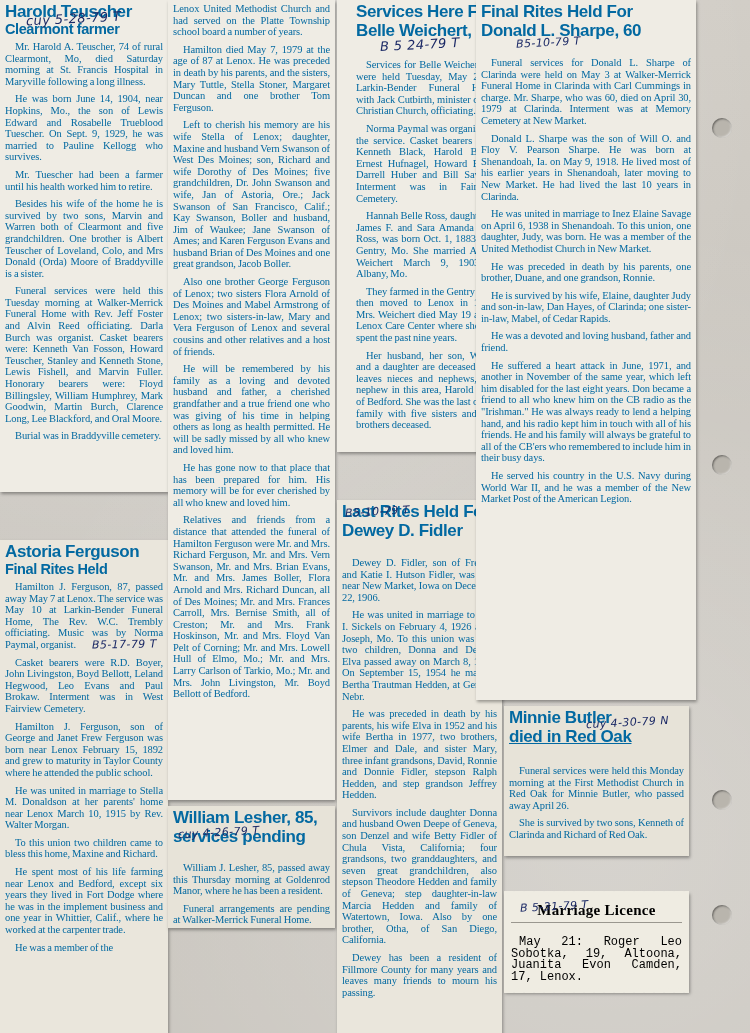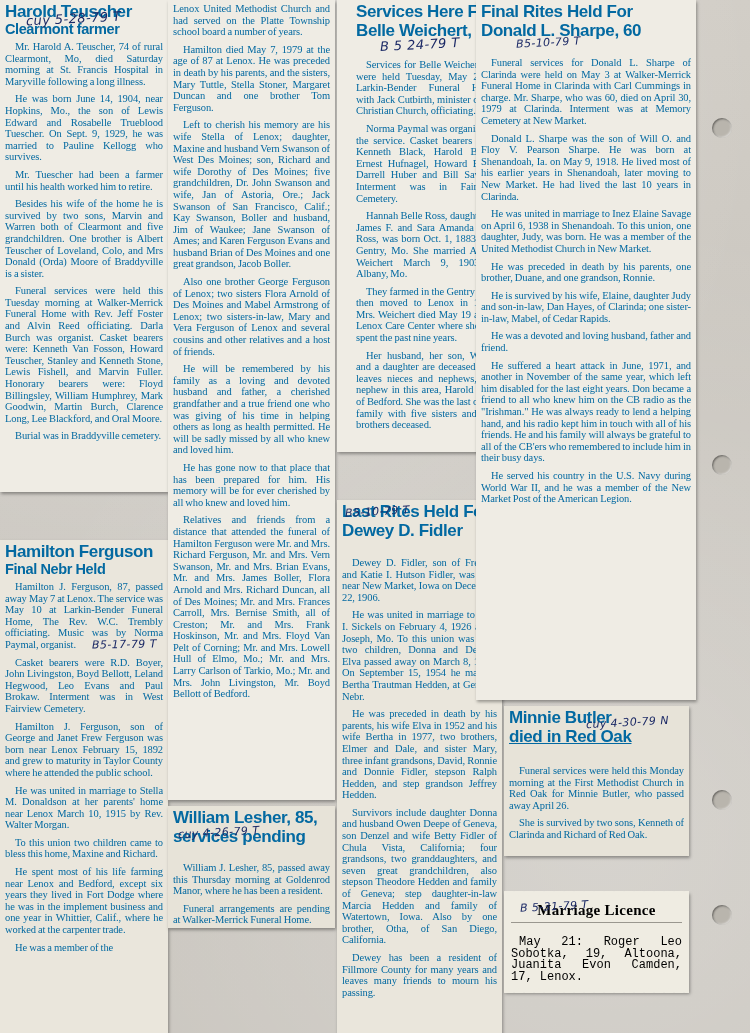--- a/index.html
+++ b/index.html
@@ -117,22 +117,22 @@
   <p>Mr. Harold A. Teuscher, 74 of rural Clearmont, Mo, died Saturday morning at St. Francis Hospital in Maryville following a long illness.</p>
   <p>He was born June 14, 1904, near Hopkins, Mo., the son of Lewis Edward and Rosabelle Trueblood Tuescher. On Sept. 9, 1929, he was married to Pauline Kellogg who survives.</p>
   <p>Mr. Tuescher had been a farmer until his health worked him to retire.</p>
   <p>Besides his wife of the home he is survived by two sons, Marvin and Warren both of Clearmont and five grandchildren. One brother is Albert Teuscher of Loveland, Colo, and Mrs Donald (Orda) Moore of Braddyville is a sister.</p>
   <p>Funeral services were held this Tuesday morning at Walker-Merrick Funeral Home with Rev. Jeff Foster and Alvin Reed officiating. Darla Burch was organist. Casket bearers were: Kenneth Van Fosson, Howard Teuscher, Stanley and Kenneth Stone, Lewis Fishell, and Marvin Fuller. Honorary bearers were: Floyd Billingsley, William Humphrey, Mark Goodwin, Martin Burch, Clarence Long, Lee Blackford, and Oral Moore.</p>
   <p>Burial was in Braddyville cemetery.</p>
 </div>
 <div class="pen big" style="left:26px;top:11px;">cuy 5-28-79 T</div>
 
 <div class="clip toned" style="left:0px;top:498px;width:168px;height:535px;">
-  <h1 class="hd">Hamilton Ferguson</h1>
-  <h1 class="hd sm" style="margin-bottom:4px;">Final Nebr Held</h1>
+  <h1 class="hd">Astoria Ferguson</h1>
+  <h1 class="hd sm" style="margin-bottom:4px;">Final Rites Held</h1>
   <p>Hamilton J. Ferguson, 87, passed away May 7 at Lenox. The service was May 10 at Larkin-Bender Funeral Home, The Rev. W.C. Trembly officiating. Music was by Norma Paymal, organist.</p>
   <p>Casket bearers were R.D. Boyer, John Livingston, Boyd Bellott, Leland Hegwood, Leo Evans and Paul Brokaw. Interment was in West Fairview Cemetery.</p>
   <p>Hamilton J. Ferguson, son of George and Janet Frew Ferguson was born near Lenox February 15, 1892 and grew to maturity in Taylor County where he attended the public school.</p>
   <p>He was united in marriage to Stella M. Donaldson at her parents' home near Lenox March 10, 1915 by Rev. Walter Morgan.</p>
   <p>To this union two children came to bless this home, Maxine and Richard.</p>
   <p>He spent most of his life farming near Lenox and Bedford, except six years they lived in Fort Dodge where he was in the implement business and one year in Whittier, Calif., where he worked at the carpenter trade.</p>
   <p>He was a member of the</p>
 </div>
 <div class="pen flat" style="left:92px;top:638px;">B5-17-79 T</div>
 

